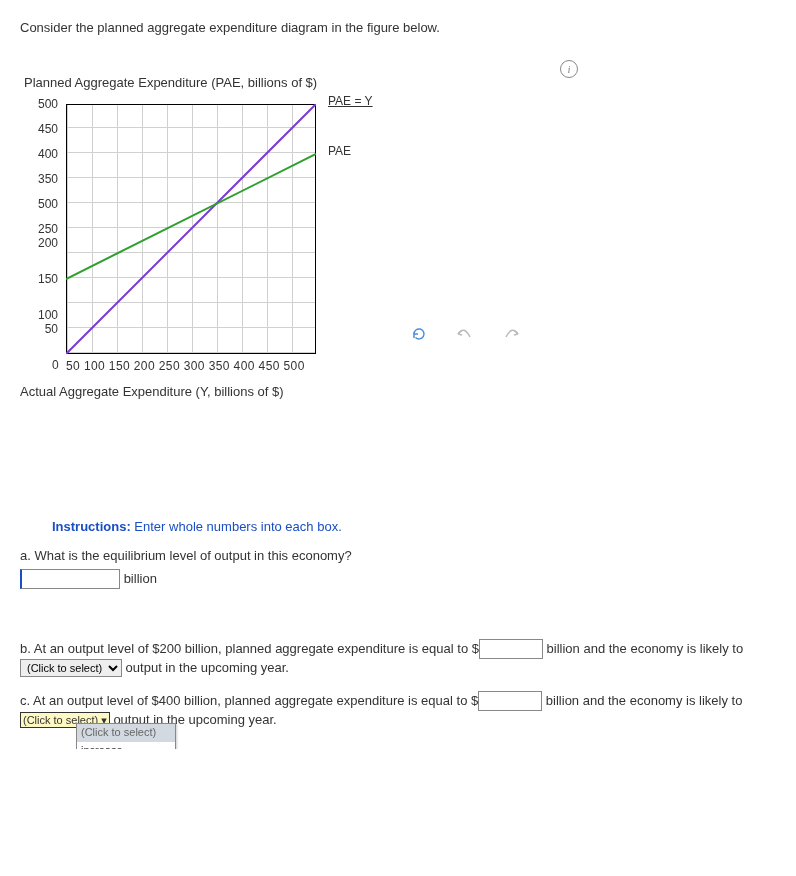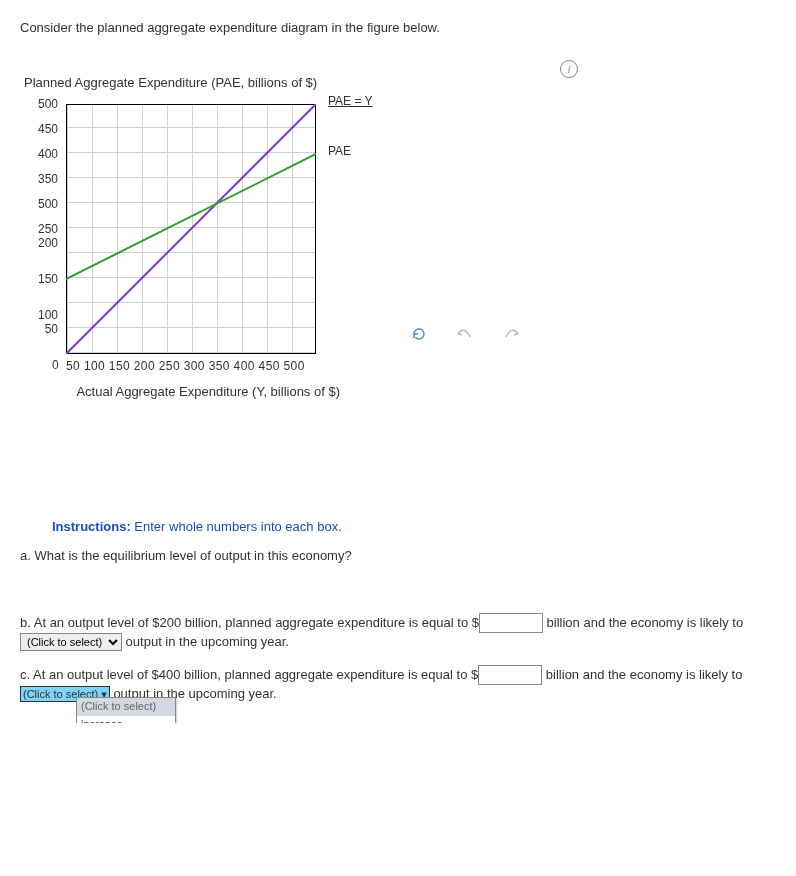--- a/index.html
+++ b/index.html
@@ -41,21 +41,21 @@
     border: 1px solid #000;
     background:
       repeating-linear-gradient(to right, #d0d0d0 0, #d0d0d0 1px, transparent 1px, transparent 25px),
       repeating-linear-gradient(to top, #d0d0d0 0, #d0d0d0 1px, transparent 1px, transparent 25px);
   }
   .y-labels { position: absolute; left: -28px; top: 0; }
   .y-labels div { position: absolute; width: 30px; text-align: right; font-size: 12px; }
   .x-labels { position: absolute; left: 10px; top: 264px; }
   .x-labels span { display: inline-block; font-size: 12px; text-align: center; }
   .x-origin { position: absolute; left: -4px; top: 264px; font-size: 12px; }
-  .x-axis-label { text-align: right; font-size: 13px; margin-top: 20px; margin-left: 0px; width: 320px; }
+  .x-axis-label { text-align: left; font-size: 13px; margin-top: 20px; margin-left: 0px; width: 320px; }
   .line-label { position: absolute; font-size: 12px; }
   .toolbar { position: absolute; left: 390px; top: 250px; display: flex; gap: 28px; }
   .tool-icon { width: 18px; height: 18px; display: flex; align-items: center; justify-content: center; }
   .instructions { margin-top: 120px; color: #1a4ec2; font-size: 13px; padding-left: 32px; }
   .qa { margin-top: 14px; font-size: 13px; color: #333; }
   .num-input {
     width: 100px;
     height: 20px;
     border: 1px solid #888;
     border-left: 2px solid #1a4ec2;
@@ -65,21 +65,21 @@
   .num-input.sm { width: 64px; border-left: 1px solid #888; }
   .billion-lbl { font-size: 13px; }
   .partb, .partc { margin-top: 50px; font-size: 13px; line-height: 1.4; }
   .partc { margin-top: 14px; }
   .select {
     font-size: 11px;
     background: #eee;
     border: 1px solid #888;
     padding: 1px 2px;
   }
-  .select.active { background: #7dd3fc; border: 1px solid #333; }
+  .select.active { background: #fef9c3; border: 1px solid #333; }
   .dropdown {
     position: absolute;
     background: #fff;
     border: 1px solid #888;
     font-size: 11px;
     min-width: 100px;
     box-shadow: 1px 1px 2px rgba(0,0,0,0.2);
   }
   .dropdown div { padding: 1px 4px; }
   .dropdown .hdr { background: #d3d9e0; color: #666; }
@@ -142,20 +142,24 @@
     </div>
   </div>
 </div>
 
 <div class="instructions">
   <b>Instructions:</b><span> Enter whole numbers into each box.</span>
 </div>
 
 <div class="qa">
   <div>a.  What is the equilibrium level of output in this economy?</div>
+  <div style="margin-top:6px;">
+    <input class="num-input" type="text" value="" style="">
+    <span class="billion-lbl">billion</span>
+  </div>
 </div>
 
 <div class="partb">
   <span>b.  At an output level of $200 billion, planned aggregate expenditure is equal to $</span><input class="num-input sm" type="text" value="" style=""><span> billion and the economy is likely to </span><select class="select"><option>(Click to select)</option></select><span> output in the upcoming year.</span>
 </div>
 
 <div class="partc" style="position:relative;">
   <span>c.  At an output level of $400 billion, planned aggregate expenditure is equal to $</span><input class="num-input sm" type="text" value="" style=""><span> billion and the economy is likely to </span><span class="select active"><span>(Click to select)</span> <span>▾</span></span><span> output in the upcoming year.</span>
   <div class="dropdown" style="left:56px; top:32px;">
     <div class="hdr">(Click to select)</div>

